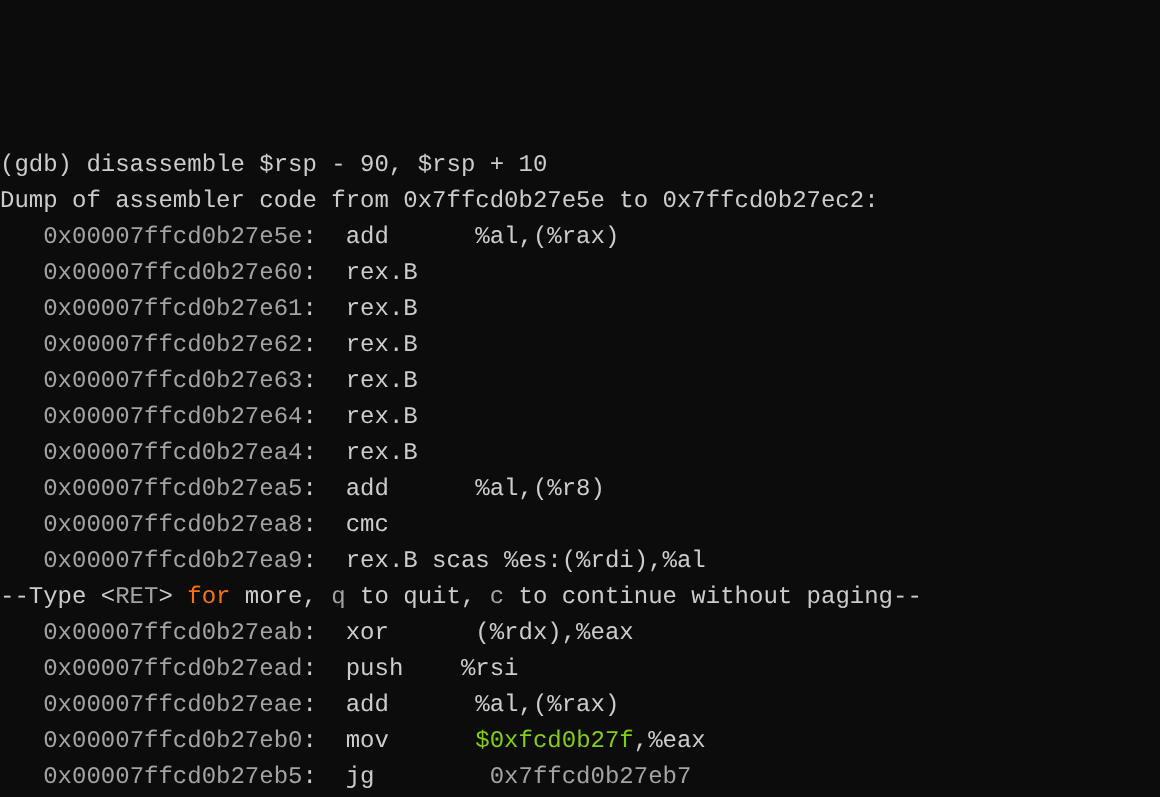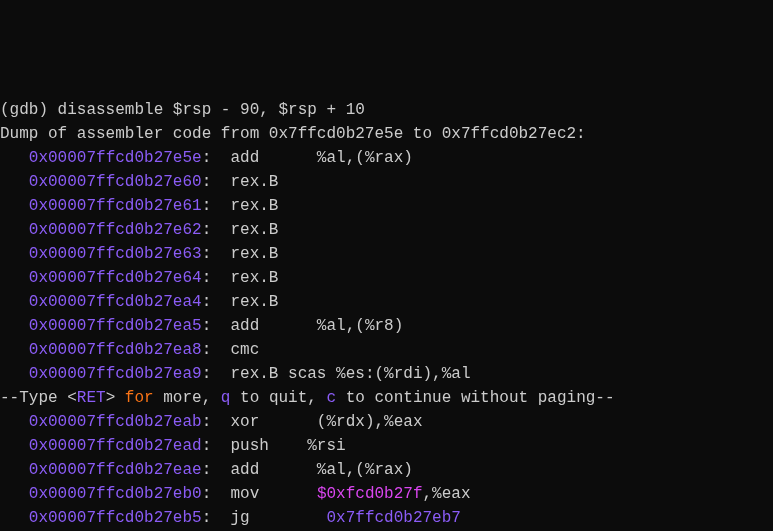--- a/index.html
+++ b/index.html
@@ -15,23 +15,23 @@
       color: #cccccc;
       white-space: pre;
       padding: 2px 0;
       width: 773px;
     }
     .line {
       display: block;
       font-family: Liberation Mono, monospace;
     }
     .white { color: #cccccc; }
-    .blue { color: #8b5cf6; }
+    .blue { color: #a3a3a3; }
     .pink { color: #f97316; }
-    .yellow { color: #d946ef; }
+    .yellow { color: #84cc16; }
   </style>
 </head>
 <body>
 
 
 
 <div id="terminal"><div class="line"><span class="white">(gdb) </span><span class="white">disassemble $rsp - 90, $rsp + 10</span></div><div class="line"><span class="white">Dump of assembler code from </span><span class="white">0x7ffcd0b27e5e</span><span class="white"> to </span><span class="white">0x7ffcd0b27ec2</span><span class="white">:</span></div><div class="line"><span class="white">   </span><span class="blue">0x00007ffcd0b27e5e</span><span class="white">:  </span><span class="white">add   </span><span class="white">   %al,(%rax)</span></div><div class="line"><span class="white">   </span><span class="blue">0x00007ffcd0b27e60</span><span class="white">:  </span><span class="white">rex.B</span></div><div class="line"><span class="white">   </span><span class="blue">0x00007ffcd0b27e61</span><span class="white">:  </span><span class="white">rex.B</span></div><div class="line"><span class="white">   </span><span class="blue">0x00007ffcd0b27e62</span><span class="white">:  </span><span class="white">rex.B</span></div><div class="line"><span class="white">   </span><span class="blue">0x00007ffcd0b27e63</span><span class="white">:  </span><span class="white">rex.B</span></div><div class="line"><span class="white">   </span><span class="blue">0x00007ffcd0b27e64</span><span class="white">:  </span><span class="white">rex.B</span></div><div class="line"><span class="white">   </span><span class="blue">0x00007ffcd0b27ea4</span><span class="white">:  </span><span class="white">rex.B</span></div><div class="line"><span class="white">   </span><span class="blue">0x00007ffcd0b27ea5</span><span class="white">:  </span><span class="white">add   </span><span class="white">   %al,(%r8)</span></div><div class="line"><span class="white">   </span><span class="blue">0x00007ffcd0b27ea8</span><span class="white">:  </span><span class="white">cmc</span></div><div class="line"><span class="white">   </span><span class="blue">0x00007ffcd0b27ea9</span><span class="white">:  </span><span class="white">rex.B scas %es:(%rdi),%al</span></div><div class="line"><span class="white">--Type &lt;</span><span class="blue">RET</span><span class="white">&gt; </span><span class="pink">for</span><span class="white"> more, </span><span class="blue">q</span><span class="white"> to quit, </span><span class="blue">c</span><span class="white"> to continue without paging--</span></div><div class="line"><span class="white">   </span><span class="blue">0x00007ffcd0b27eab</span><span class="white">:  </span><span class="white">xor   </span><span class="white">   (%rdx),%eax</span></div><div class="line"><span class="white">   </span><span class="blue">0x00007ffcd0b27ead</span><span class="white">:  </span><span class="white">push  </span><span class="white">  %rsi</span></div><div class="line"><span class="white">   </span><span class="blue">0x00007ffcd0b27eae</span><span class="white">:  </span><span class="white">add   </span><span class="white">   %al,(%rax)</span></div><div class="line"><span class="white">   </span><span class="blue">0x00007ffcd0b27eb0</span><span class="white">:  </span><span class="white">mov   </span><span class="white">   </span><span class="yellow">$0xfcd0b27f</span><span class="white">,%eax</span></div><div class="line"><span class="white">   </span><span class="blue">0x00007ffcd0b27eb5</span><span class="white">:  </span><span class="white">jg    </span><span class="white">    </span><span class="blue">0x7ffcd0b27eb7</span></div><div class="line"></div></div>
 
 
 

